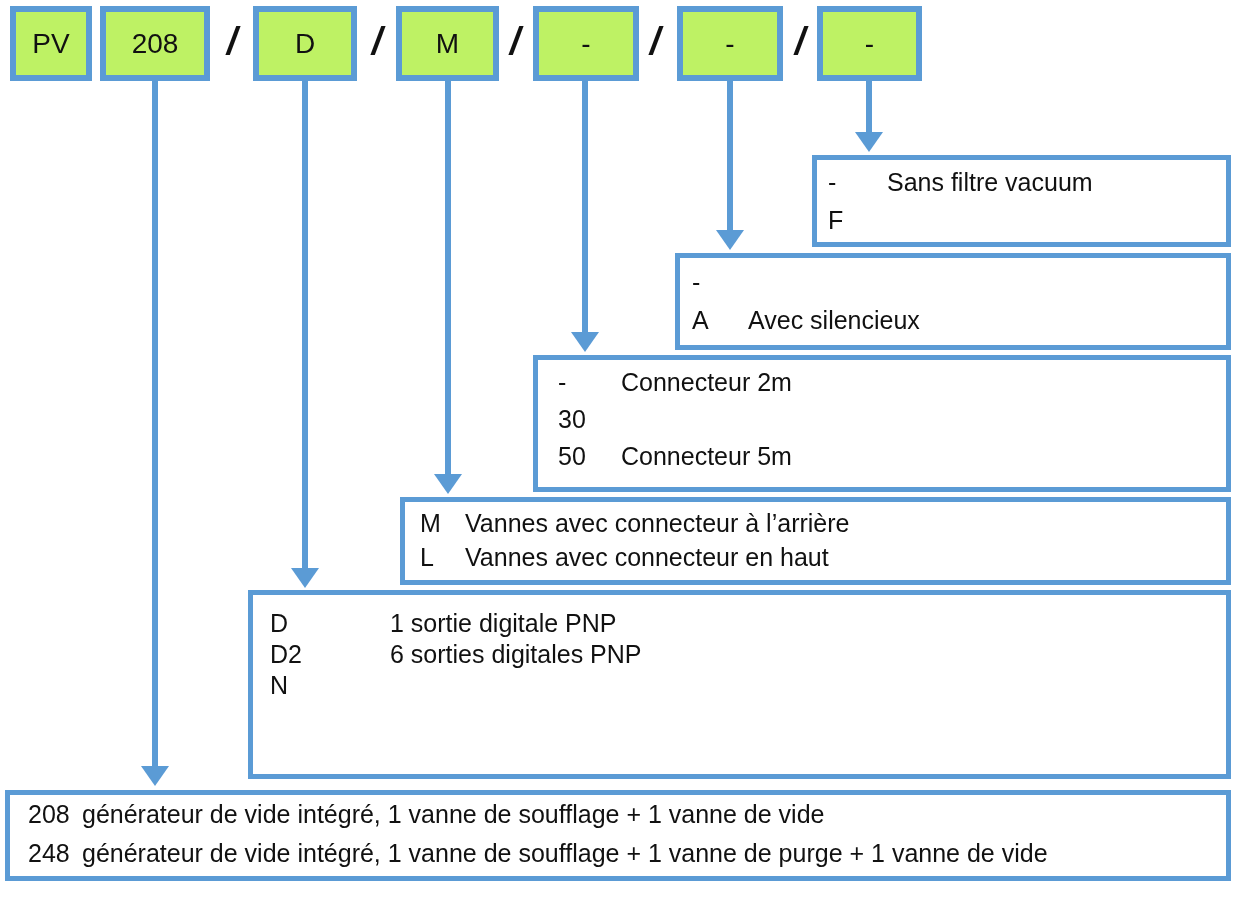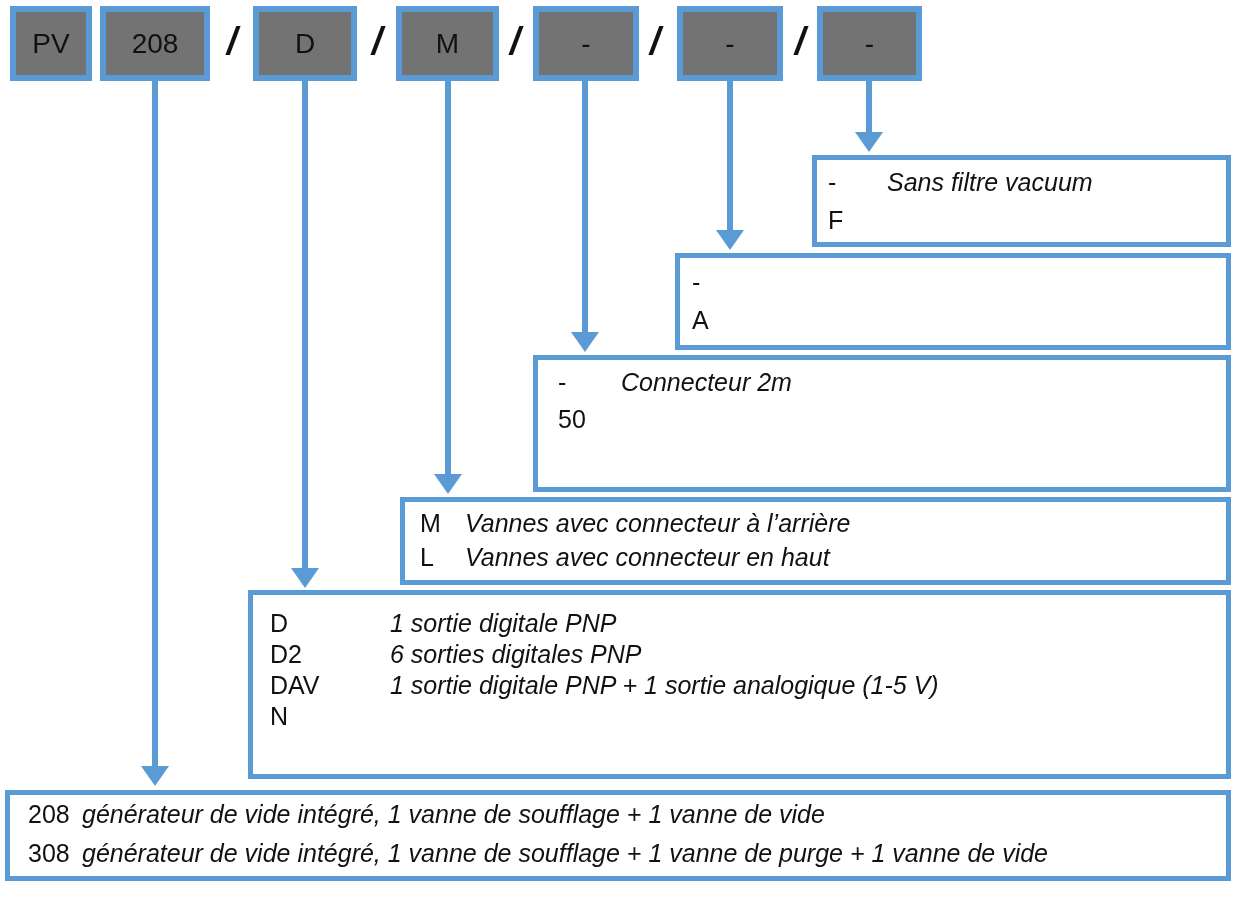--- a/index.html
+++ b/index.html
@@ -4,21 +4,21 @@
 <style>
   html,body{margin:0;padding:0;background:#ffffff;}
   .canvas{
     position:relative;width:1237px;height:898px;background:#ffffff;
     font-family:"Liberation Sans","DejaVu Sans",sans-serif;color:#1a1a1a;
     overflow:hidden;
   }
   
   .code-box{
     position:absolute;top:6px;height:75px;box-sizing:border-box;
-    border:6px solid #5B9BD5;background:#737373;
+    border:6px solid #5B9BD5;background:#bef264;
     text-align:center;line-height:63px;font-size:28px;color:#111;
   }
   .cb-pv   {left:10px; width:82px;}
   .cb-208  {left:100px;width:110px;}
   .cb-d    {left:253px;width:104px;}
   .cb-m    {left:396px;width:103px;}
   .cb-dash1{left:533px;width:106px;}
   .cb-dash2{left:677px;width:106px;}
   .cb-dash3{left:817px;width:105px;}
   
@@ -40,21 +40,21 @@
   .ar-4{left:582px;top:81px;height:251px;}
   .ar-5{left:727px;top:81px;height:149px;}
   .ar-6{left:866px;top:81px;height:51px;}
   
   .legend{
     position:absolute;box-sizing:border-box;border:5px solid #5B9BD5;background:#fff;
     font-size:25px;color:#111;
   }
   .legend .row{display:flex;align-items:baseline;}
   .legend .code{flex:0 0 auto;}
-  .legend .label{flex:1 1 auto;white-space:nowrap;font-style:italic;}
+  .legend .label{flex:1 1 auto;white-space:nowrap;}
   .lg-filtre    {left:812px;top:155px;width:419px;height:92px; padding-top:3px; }
   .lg-filtre     .row{line-height:38px;} .lg-filtre     .code{padding-left:11px;width:59px;}
   .lg-silencieux{left:675px;top:253px;width:556px;height:97px; padding-top:5px; }
   .lg-silencieux .row{line-height:38px;} .lg-silencieux .code{padding-left:12px;width:56px;}
   .lg-connecteur{left:533px;top:355px;width:698px;height:137px;padding-top:4px; }
   .lg-connecteur .row{line-height:37px;} .lg-connecteur .code{padding-left:20px;width:63px;}
   .lg-vannes    {left:400px;top:497px;width:831px;height:88px; padding-top:4px; }
   .lg-vannes     .row{line-height:34px;} .lg-vannes     .code{padding-left:15px;width:45px;}
   .lg-sorties   {left:248px;top:590px;width:983px;height:189px;padding-top:13px;}
   .lg-sorties    .row{line-height:31px;} .lg-sorties    .code{padding-left:17px;width:120px;}
@@ -95,30 +95,35 @@
       <span class="code">F</span>
     </div>
   </div>
 
   <div class="legend lg-silencieux">
     <div class="row">
       <span class="code">-</span>
     </div>
     <div class="row">
       <span class="code">A</span>
+      <span class="label">Avec silencieux</span>
     </div>
   </div>
 
   <div class="legend lg-connecteur">
     <div class="row">
       <span class="code">-</span>
       <span class="label">Connecteur 2m</span>
     </div>
     <div class="row">
+      <span class="code">30</span>
+    </div>
+    <div class="row">
       <span class="code">50</span>
+      <span class="label">Connecteur 5m</span>
     </div>
   </div>
 
   <div class="legend lg-vannes">
     <div class="row">
       <span class="code">M</span>
       <span class="label">Vannes avec connecteur à l’arrière</span>
     </div>
     <div class="row">
       <span class="code">L</span>
@@ -129,32 +134,28 @@
   <div class="legend lg-sorties">
     <div class="row">
       <span class="code">D</span>
       <span class="label">1 sortie digitale PNP</span>
     </div>
     <div class="row">
       <span class="code">D2</span>
       <span class="label">6 sorties digitales PNP</span>
     </div>
     <div class="row">
-      <span class="code">DAV</span>
-      <span class="label">1 sortie digitale PNP + 1 sortie analogique (1-5 V)</span>
-    </div>
-    <div class="row">
       <span class="code">N</span>
     </div>
   </div>
 
   <div class="legend lg-generateur">
     <div class="row">
       <span class="code">208</span>
       <span class="label">générateur de vide intégré, 1 vanne de soufflage + 1 vanne de vide</span>
     </div>
     <div class="row">
-      <span class="code">308</span>
+      <span class="code">248</span>
       <span class="label">générateur de vide intégré, 1 vanne de soufflage + 1 vanne de purge + 1 vanne de vide</span>
     </div>
   </div>
 
 </div>
 
 </body></html>

